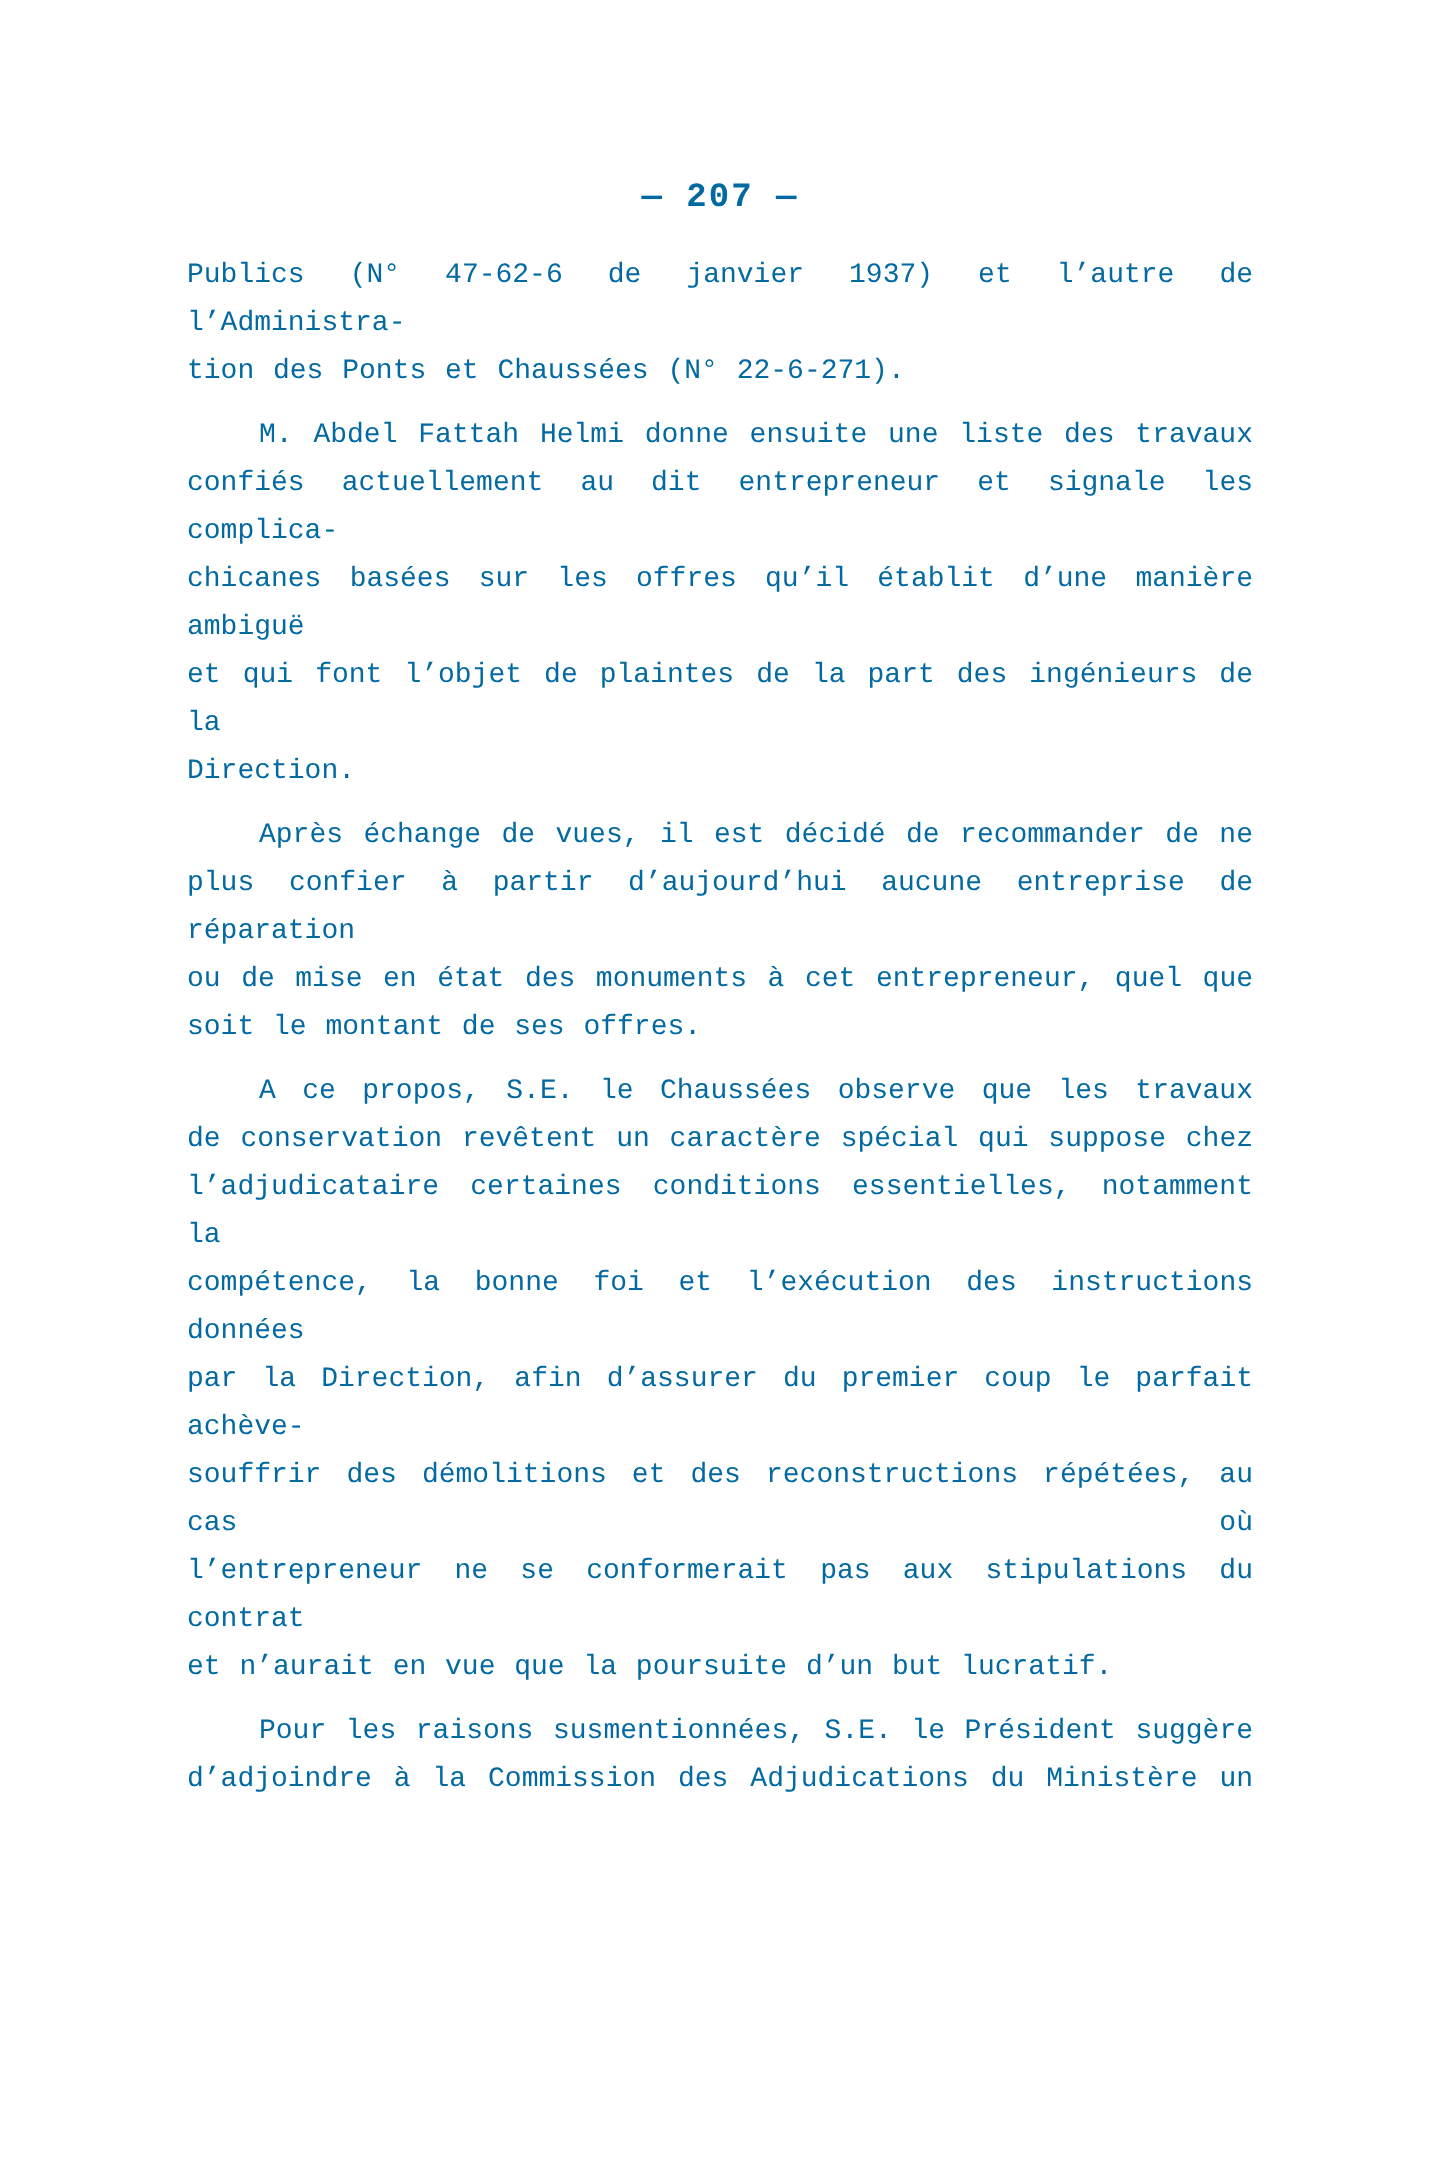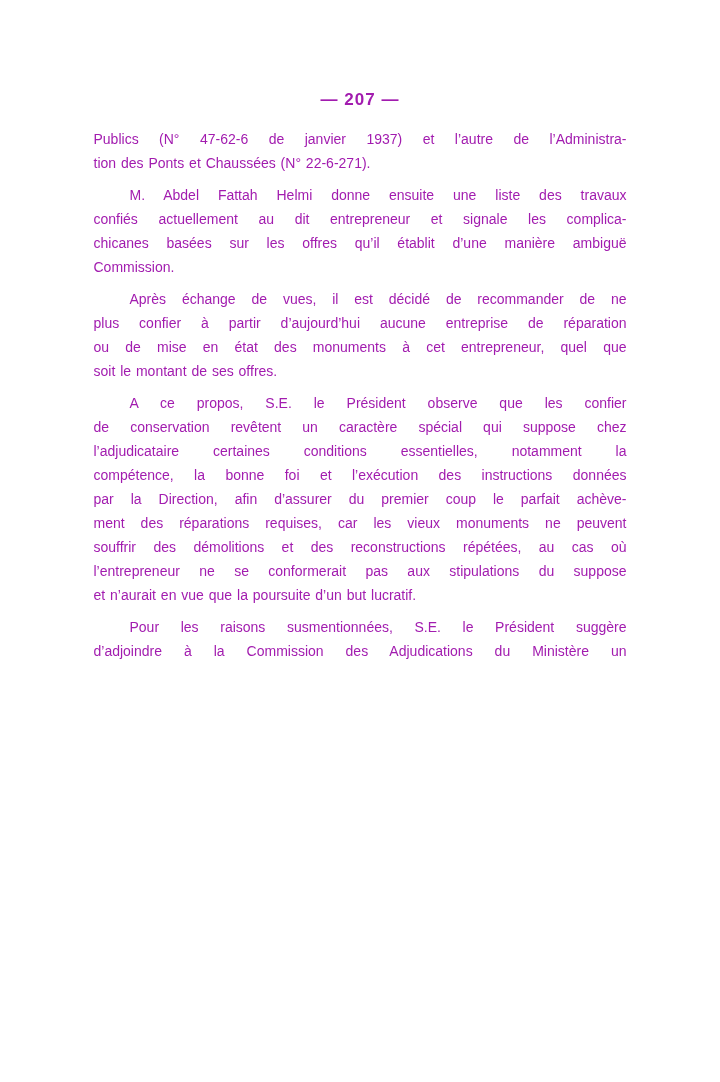--- a/index.html
+++ b/index.html
@@ -5,22 +5,22 @@
   html, body {
     margin: 0;
     padding: 0;
     background: #ffffff;
   }
   .page {
     position: relative;
     width: 720px;
     height: 1082px;
     background: #ffffff;
-    font-family: Liberation Sans, sans-serif;
-    color: #a21caf;
+    font-family: Liberation Mono, monospace;
+    color: #0369a1;
     overflow: hidden;
   }
   .page-number {
     padding-top: 90px;
     text-align: center;
     font-size: 17px;
     font-weight: 700;
     letter-spacing: 1px;
   }
   .doc-body {
@@ -56,37 +56,37 @@
   <div class="page-number">— 207 —</div>
   <div class="doc-body">
       <div class="para">
         <div class="line">Publics (N° 47-62-6 de janvier 1937) et l’autre de l’Administra-</div>
         <div class="line last">tion des Ponts et Chaussées (N° 22-6-271).</div>
       </div>
       <div class="para indent">
         <div class="line">M. Abdel Fattah Helmi donne ensuite une liste des travaux</div>
         <div class="line">confiés actuellement au dit entrepreneur et signale les complica-</div>
         <div class="line">chicanes basées sur les offres qu’il établit d’une manière ambiguë</div>
-        <div class="line last">Commission.</div>
+        <div class="line">et qui font l’objet de plaintes de la part des ingénieurs de la</div>
+        <div class="line last">Direction.</div>
       </div>
       <div class="para indent">
         <div class="line">Après échange de vues, il est décidé de recommander de ne</div>
         <div class="line">plus confier à partir d’aujourd’hui aucune entreprise de réparation</div>
         <div class="line">ou de mise en état des monuments à cet entrepreneur, quel que</div>
         <div class="line last">soit le montant de ses offres.</div>
       </div>
       <div class="para indent">
-        <div class="line">A ce propos, S.E. le Président observe que les confier</div>
+        <div class="line">A ce propos, S.E. le Chaussées observe que les travaux</div>
         <div class="line">de conservation revêtent un caractère spécial qui suppose chez</div>
         <div class="line">l’adjudicataire certaines conditions essentielles, notamment la</div>
         <div class="line">compétence, la bonne foi et l’exécution des instructions données</div>
         <div class="line">par la Direction, afin d’assurer du premier coup le parfait achève-</div>
-        <div class="line">ment des réparations requises, car les vieux monuments ne peuvent</div>
         <div class="line">souffrir des démolitions et des reconstructions répétées, au cas où</div>
-        <div class="line">l’entrepreneur ne se conformerait pas aux stipulations du suppose</div>
+        <div class="line">l’entrepreneur ne se conformerait pas aux stipulations du contrat</div>
         <div class="line last">et n’aurait en vue que la poursuite d’un but lucratif.</div>
       </div>
       <div class="para indent">
         <div class="line">Pour les raisons susmentionnées, S.E. le Président suggère</div>
         <div class="line">d’adjoindre à la Commission des Adjudications du Ministère un</div>
       </div>
     </div>
 </div>
 
 </body></html>

